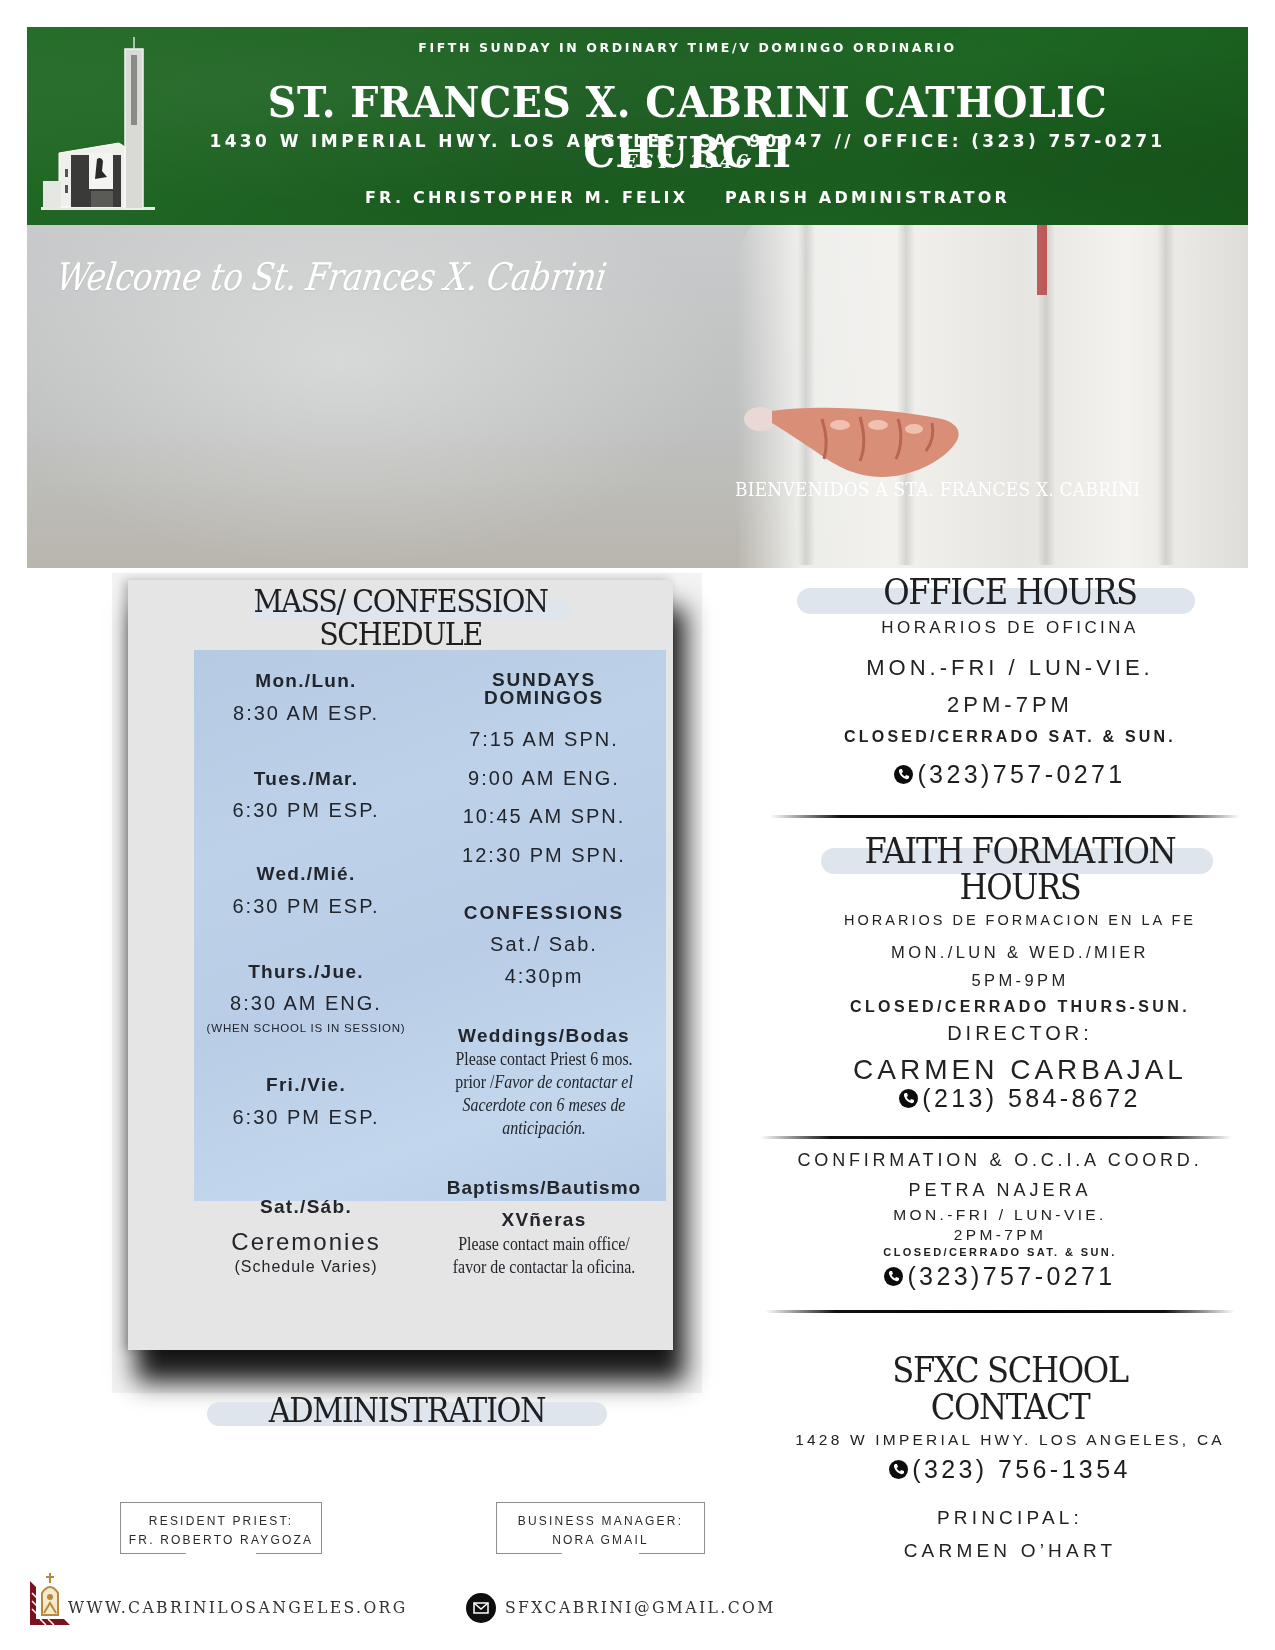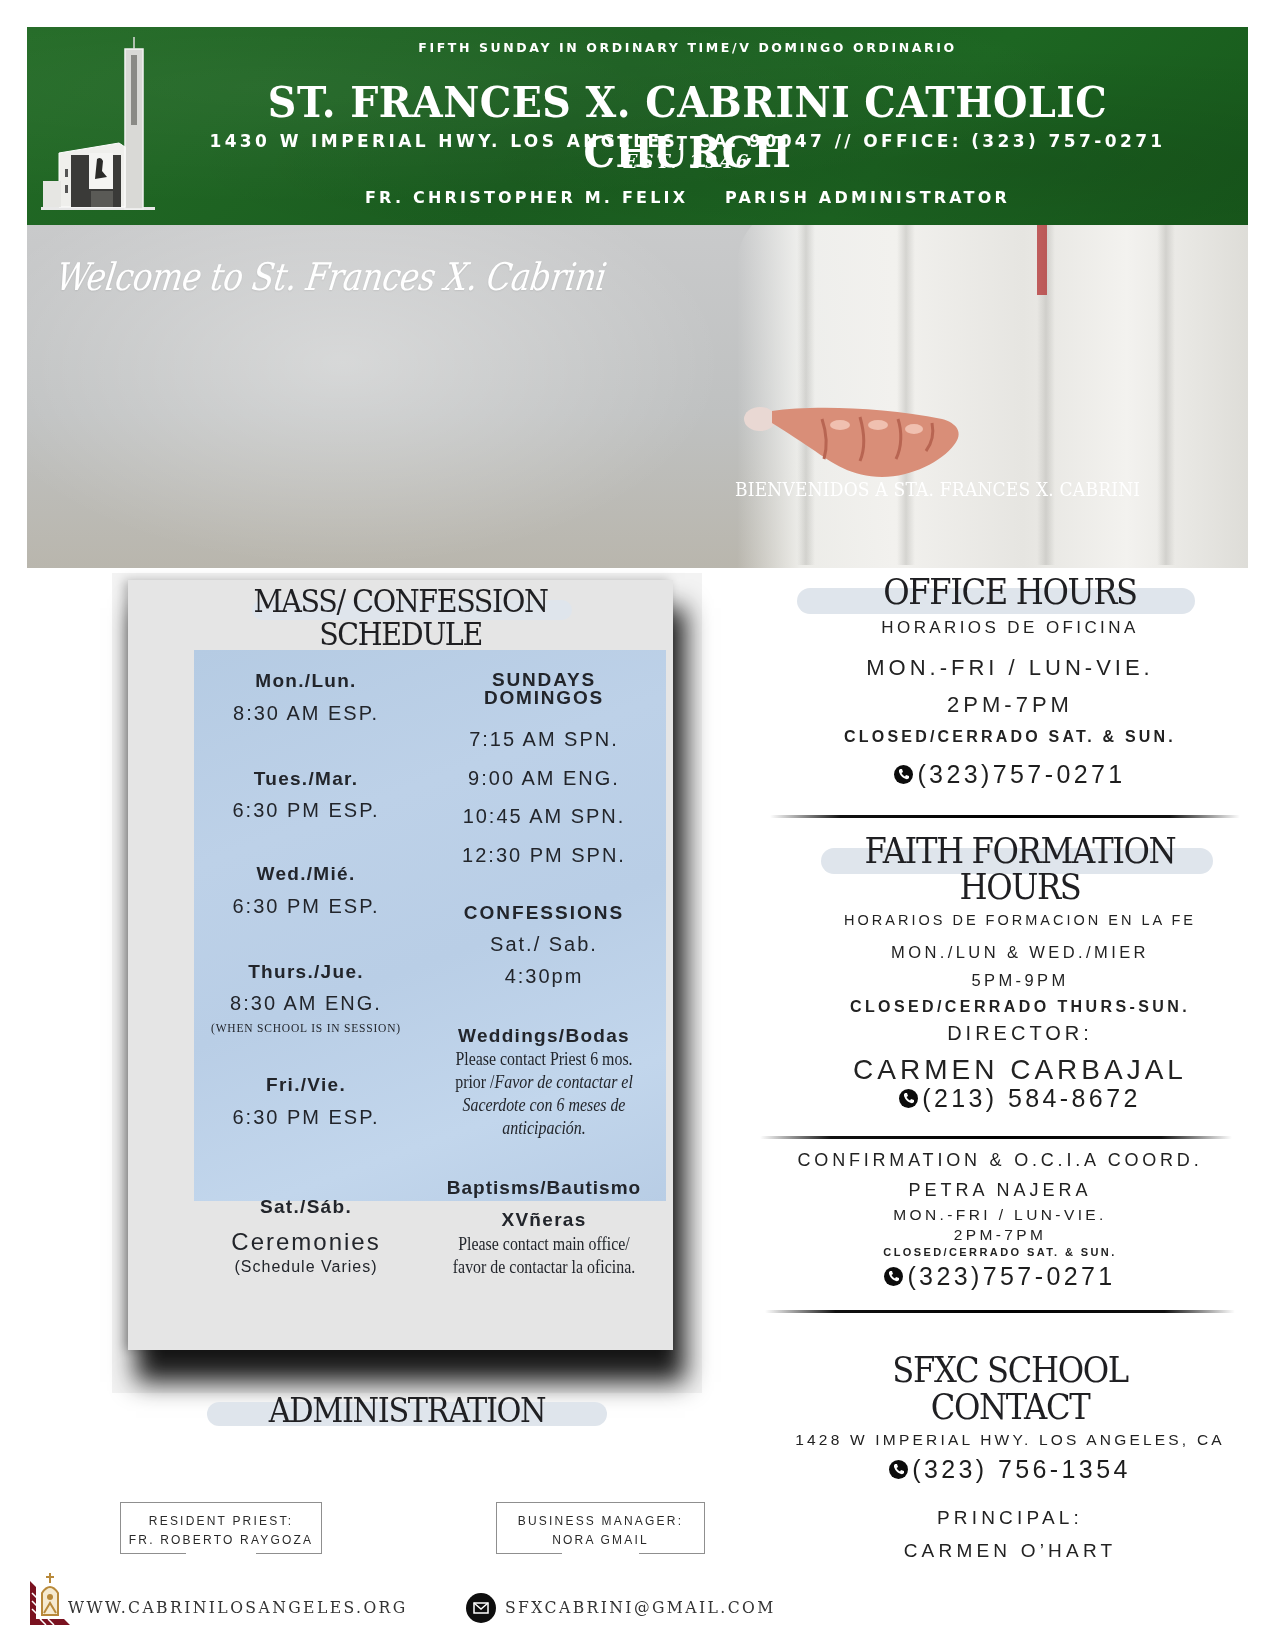--- a/index.html
+++ b/index.html
@@ -54,21 +54,21 @@
     .serif-title { font-family: "DejaVu Serif", serif; color: #1f1f22; font-weight: normal; letter-spacing: -1.5px; text-align: center; }
     .card-title { position: absolute; left: 0; width: 545px; top: 5px; font-size: 31px; line-height: 33px; transform: scaleX(0.92); }
     .card-pill { left: 124px; top: 20px; width: 320px; height: 20px; }
     .sched { position: absolute; left: 36px; top: 70px; width: 472px; height: 551px;
       background: linear-gradient(160deg, #b5cbe3 0%, #bdd1e8 30%, #b9cee6 55%, #c2d6ec 80%, #b8cde5 100%); margin-left: 30px; }
     .col { position: absolute; top: 0; text-align: center; }
     .col-left { left: 0; width: 224px; }
     .col-right { left: 228px; width: 244px; }
     .s-day { position: absolute; left: 0; right: 0; font-family: "Liberation Sans", sans-serif; font-weight: bold; font-size: 19px; letter-spacing: 1.3px; color: #22252b; }
     .s-time { position: absolute; left: 0; right: 0; font-family: "Liberation Sans", sans-serif; font-size: 20px; letter-spacing: 2px; color: #22252b; }
-    .s-note { position: absolute; left: 0; right: 0; font-family: Liberation Serif, serif; font-size: 11.5px; letter-spacing: 0.8px; color: #22252b; }
+    .s-note { position: absolute; left: 0; right: 0; font-family: Liberation Sans, sans-serif; font-size: 11.5px; letter-spacing: 0.8px; color: #22252b; }
     .s-serif { position: absolute; left: 0; right: 0; font-family: "Liberation Serif", serif; font-size: 18.5px; line-height: 23px; color: #22252b; transform: scaleX(0.86); }
     .s-serif i { font-style: italic; }
 
     
     .admin-pill { left: 207px; top: 1402px; width: 400px; height: 24px; }
     .admin-title { position: absolute; left: 190px; width: 434px; top: 1391px; font-size: 33px; transform: scaleX(0.92); }
     .admin-box { position: absolute; height: 52px; border: 1px solid #8f8f8f; border-bottom: none; text-align: center; font-family: "Liberation Sans", sans-serif; font-size: 12px; letter-spacing: 2.2px; color: #2a2a2a; padding-top: 9px; line-height: 19px; }
     .admin-box::after { content: ""; position: absolute; bottom: 0; left: 65px; right: 65px; height: 2px; background: #fff; }
     .admin-box .b-l, .admin-box .b-r { position: absolute; bottom: 0; height: 1px; background: #8f8f8f; width: 66px; }
     .b-l { left: 0; } .b-r { right: 0; }

